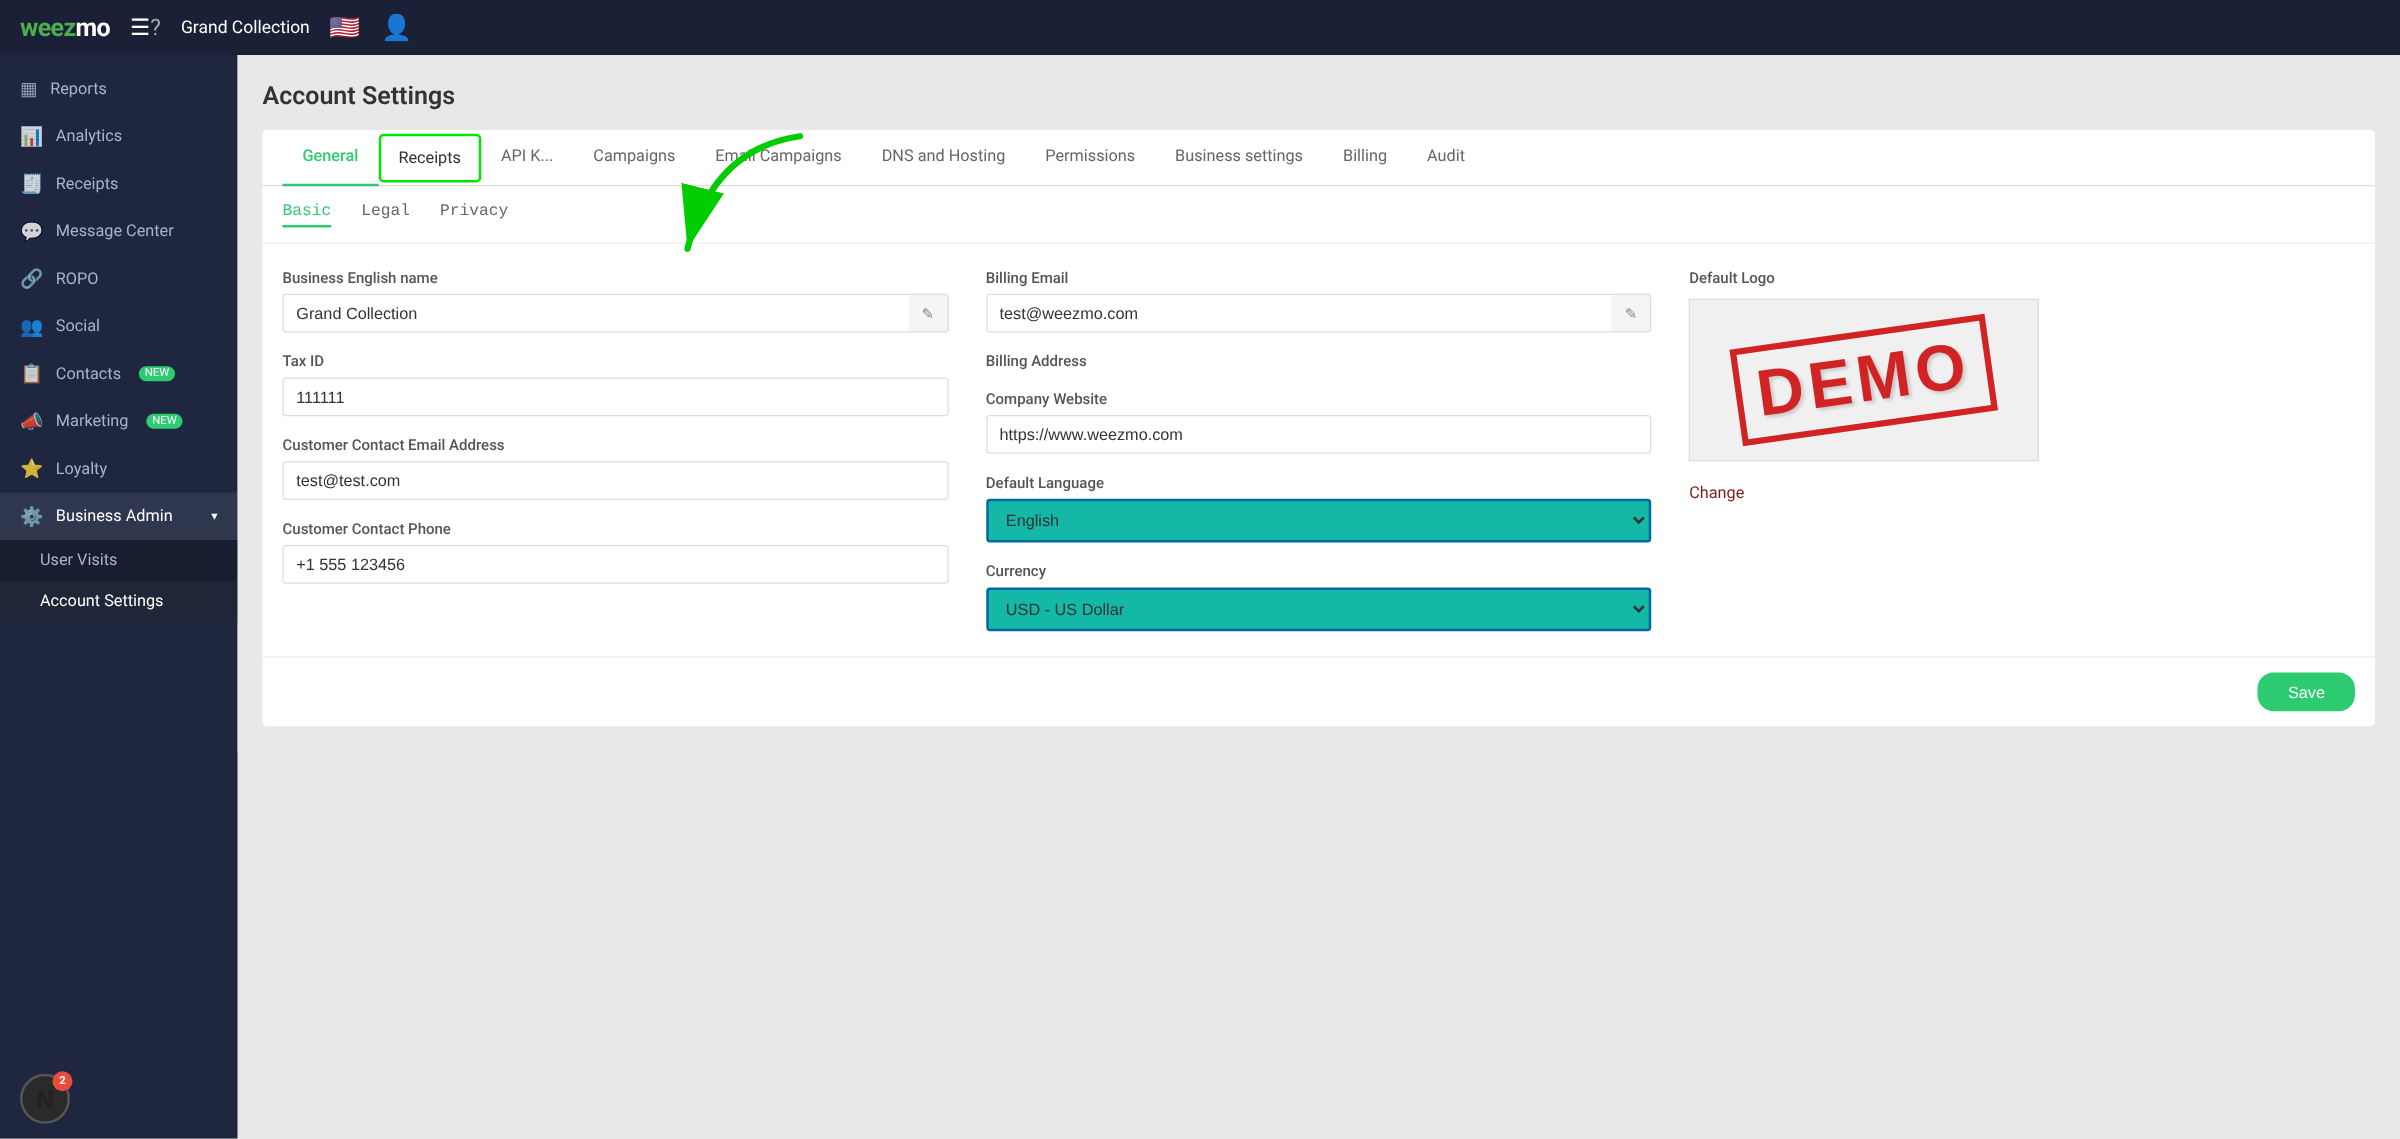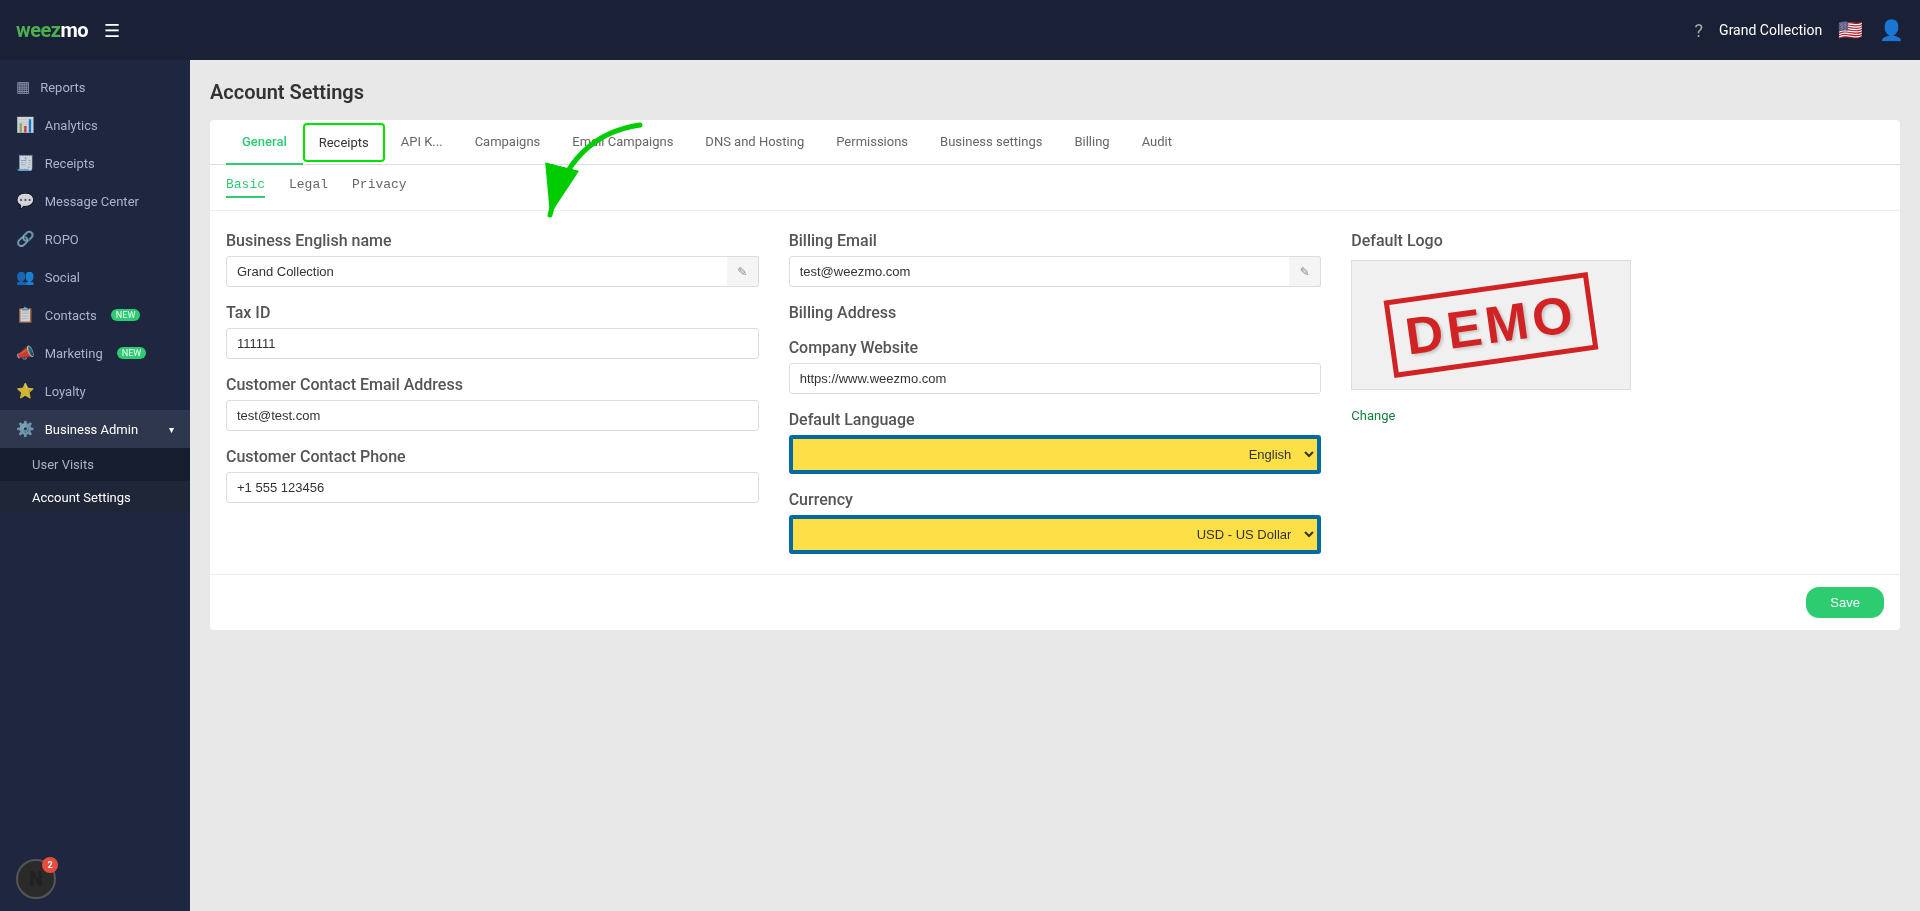--- a/index.html
+++ b/index.html
@@ -1,24 +1,23 @@
 <!DOCTYPE html>
 <html><head>
   <meta charset="utf-8">
   <style>
     * { box-sizing: border-box; margin: 0; padding: 0; }
     body { font-family: -apple-system, BlinkMacSystemFont, 'Segoe UI', Roboto, sans-serif; background: #e8e8e8; display: flex; flex-direction: column; height: 911px; overflow: hidden; }
 
     
     .top-nav {
       background: #1a2035;
-      height: 60px;
-      display: flex;
-      align-items: center;
-      justify-content: space-between;
+      height: 44px;
+      display: flex;
+      align-items: center;
       padding: 0 16px;
       flex-shrink: 0;
       z-index: 100;
     }
     .top-nav-left { display: flex; align-items: center; gap: 16px; }
     .logo-text { color: white; font-size: 20px; font-weight: 700; letter-spacing: -0.5px; }
     .logo-text span { color: #4CAF50; }
     .hamburger { color: white; font-size: 18px; cursor: pointer; }
     .top-nav-right { display: flex; align-items: center; gap: 16px; }
     .help-icon { color: #aaa; font-size: 18px; cursor: pointer; }
@@ -137,21 +136,21 @@
 
     
     .sub-tabs { display: flex; align-items: center; gap: 24px; padding: 12px 16px; border-bottom: 1px solid #eee; }
     .sub-tab { font-size: 13px; color: #666; cursor: pointer; padding-bottom: 4px; border-bottom: 2px solid transparent; font-family: Liberation Mono, monospace; }
     .sub-tab.active { color: #2ecc71; border-bottom: 2px solid #2ecc71; font-weight: 500; }
 
     
     .form-body { padding: 20px 16px; }
     .form-grid { display: grid; grid-template-columns: 1fr 1fr 1fr; gap: 20px 30px; }
     .form-group { display: flex; flex-direction: column; gap: 6px; }
-    .form-label { font-size: 16px; color: #555; font-weight: 500; }
+    .form-label { font-size: 12px; color: #555; font-weight: 500; }
     .form-input {
       border: 1px solid #ddd;
       border-radius: 3px;
       padding: 7px 10px;
       font-size: 13px;
       color: #333;
       background: white;
       outline: none;
     }
     .form-input-wrapper { position: relative; display: flex; }
@@ -167,30 +166,29 @@
       border-left: none;
       border-radius: 0 3px 3px 0;
       display: flex;
       align-items: center;
       justify-content: center;
       cursor: pointer;
       color: #888;
       font-size: 12px;
     }
     .form-select {
-      border: 4px solid #0369a1;
+      border: 2px solid #0369a1;
       border-radius: 3px;
       padding: 7px 10px;
       font-size: 13px;
       color: #333;
-      background: #fde047;
+      background: #14b8a6;
       outline: none;
       width: 100%;
       cursor: pointer;
-      text-align: right;
     }
     .logo-placeholder {
       width: 280px;
       height: 130px;
       background: #f0f0f0;
       border: 1px solid #ddd;
       display: flex;
       align-items: center;
       justify-content: center;
       position: relative;
@@ -201,21 +199,21 @@
       font-weight: 900;
       color: #cc0000;
       border: 5px solid #cc0000;
       padding: 4px 12px;
       transform: rotate(-8deg);
       opacity: 0.85;
       letter-spacing: 4px;
       text-shadow: 2px 2px 3px rgba(0,0,0,0.2);
       font-family: 'Arial Black', sans-serif;
     }
-    .change-link { color: #15803d; font-size: 13px; cursor: pointer; text-decoration: none; margin-top: 8px; }
+    .change-link { color: #7f1d1d; font-size: 13px; cursor: pointer; text-decoration: none; margin-top: 8px; }
 
     
     .save-bar { display: flex; justify-content: flex-end; padding: 12px 16px; border-top: 1px solid #eee; }
     .save-btn {
       background: #2ecc71;
       color: white;
       border: none;
       padding: 8px 24px;
       font-size: 13px;
       border-radius: 13px;

